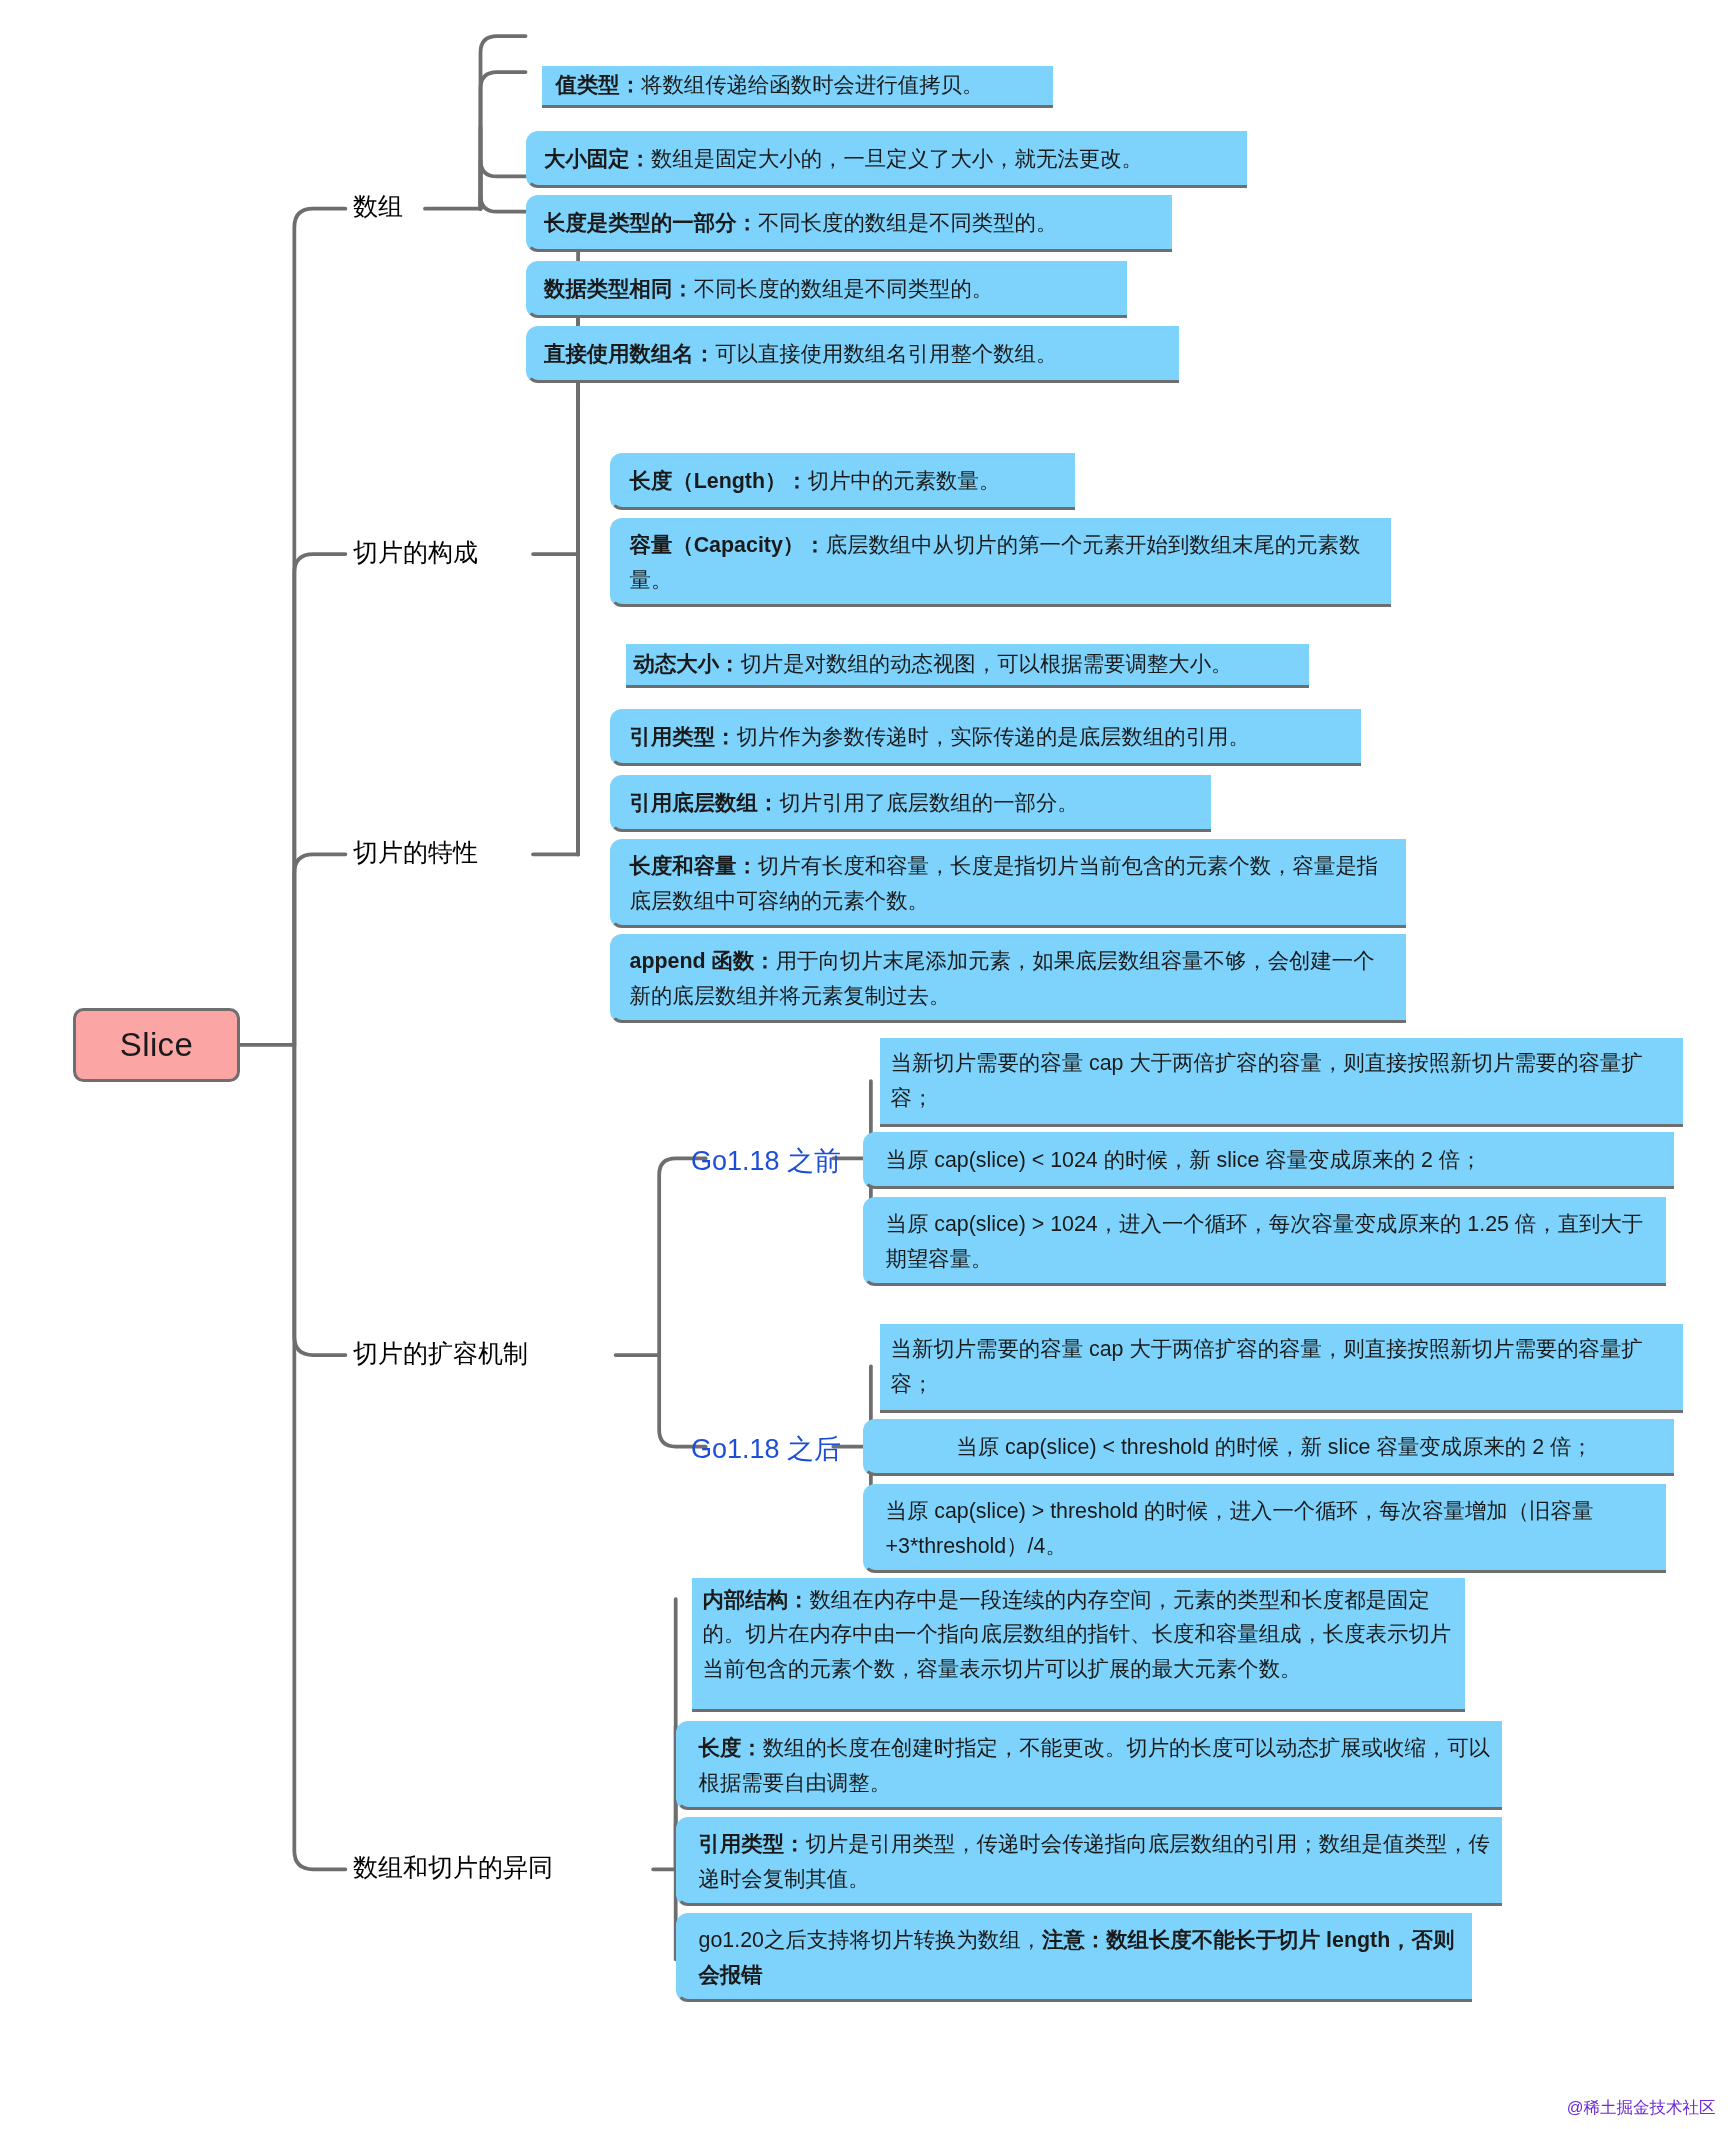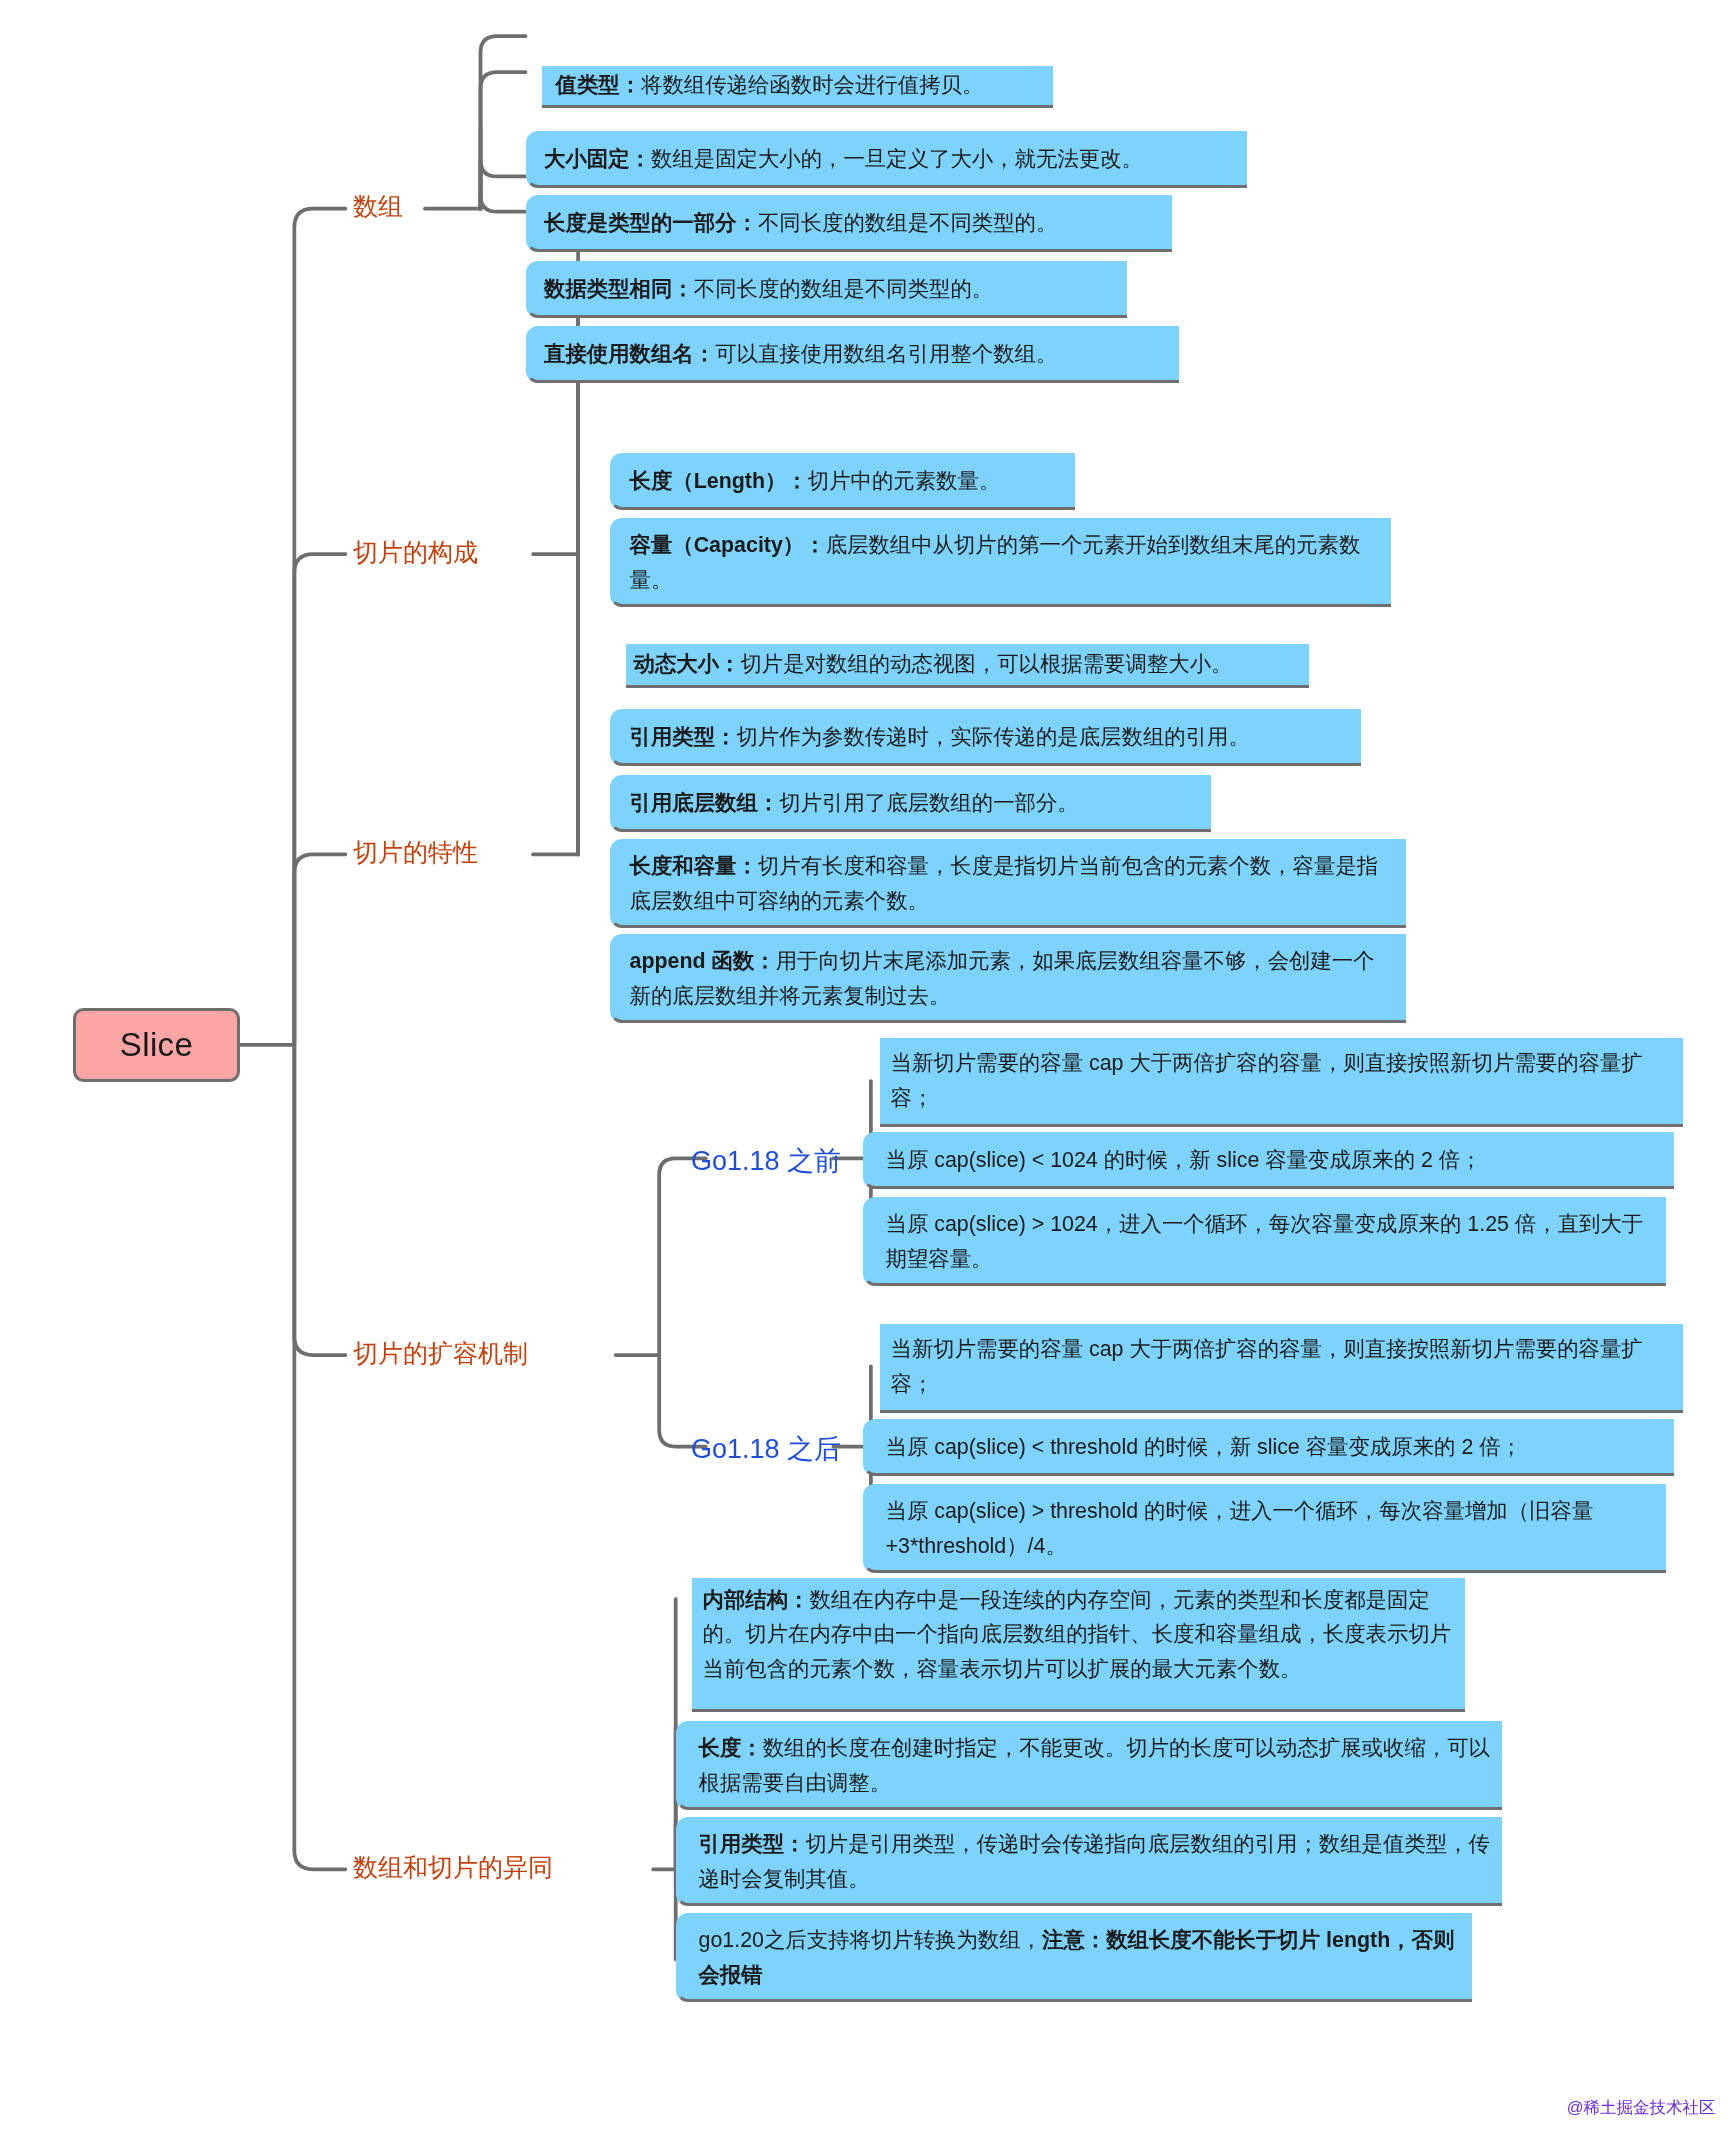--- a/index.html
+++ b/index.html
@@ -40,21 +40,21 @@
     font-size: 33px;
     color: #1a1a1a;
     font-weight: 400;
     letter-spacing: 0.4px;
   }
 
   
   .branch {
     position: absolute;
     font-size: 25px;
-    color: #c2410c;
+    color: #000000;
     white-space: nowrap;
     z-index: 3;
     line-height: 1.2;
   }
 
   
   .group-label {
     position: absolute;
     font-size: 27px;
     color: #1d4ed8;
@@ -301,21 +301,21 @@
       <span>当原 cap(slice) &gt; 1024，进入一个循环，每次容量变成原来的 1.25 倍，直到大于期望容量。</span>
     </span>
   </div>
 
   <div class="leaf plain" style="left:880px; top:1324px; width:803px; height:89px; padding-left:10.5px;">
     <span class="txt">
       <span>当新切片需要的容量 cap 大于两倍扩容的容量，则直接按照新切片需要的容量扩容；</span>
     </span>
   </div>
 
-  <div class="leaf boxed" style="left:863px; top:1419px; width:811px; height:57px; padding-left:19.5px;">
+  <div class="leaf boxed" style="left:863px; top:1419px; width:811px; height:57px; padding-left:19.5px;justify-content:center;">
     <span class="txt">
       <span>当原 cap(slice) &lt; threshold 的时候，新 slice 容量变成原来的 2 倍；</span>
     </span>
   </div>
 
   <div class="leaf boxed" style="left:863px; top:1484px; width:803px; height:89px; padding-left:19.5px;">
     <span class="txt">
       <span>当原 cap(slice) &gt; threshold 的时候，进入一个循环，每次容量增加（旧容量+3*threshold）/4。</span>
     </span>
   </div>

